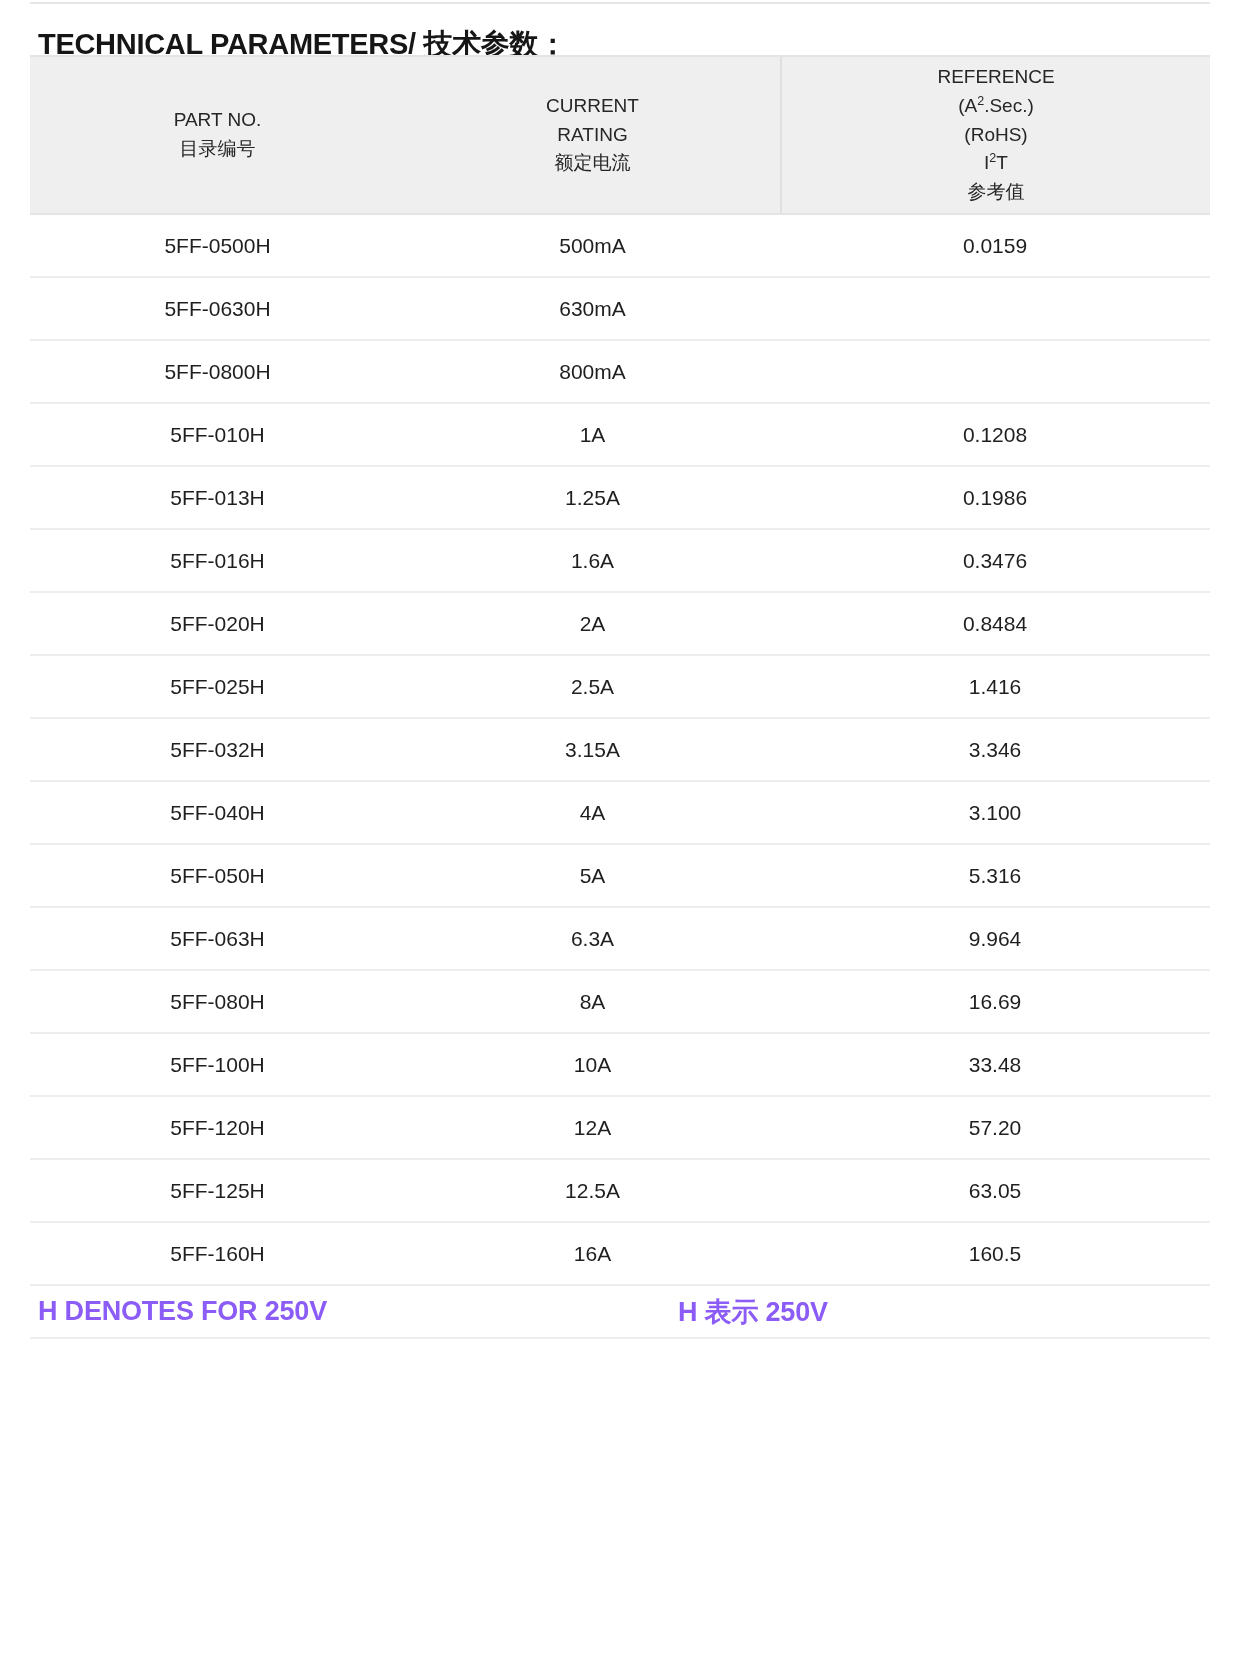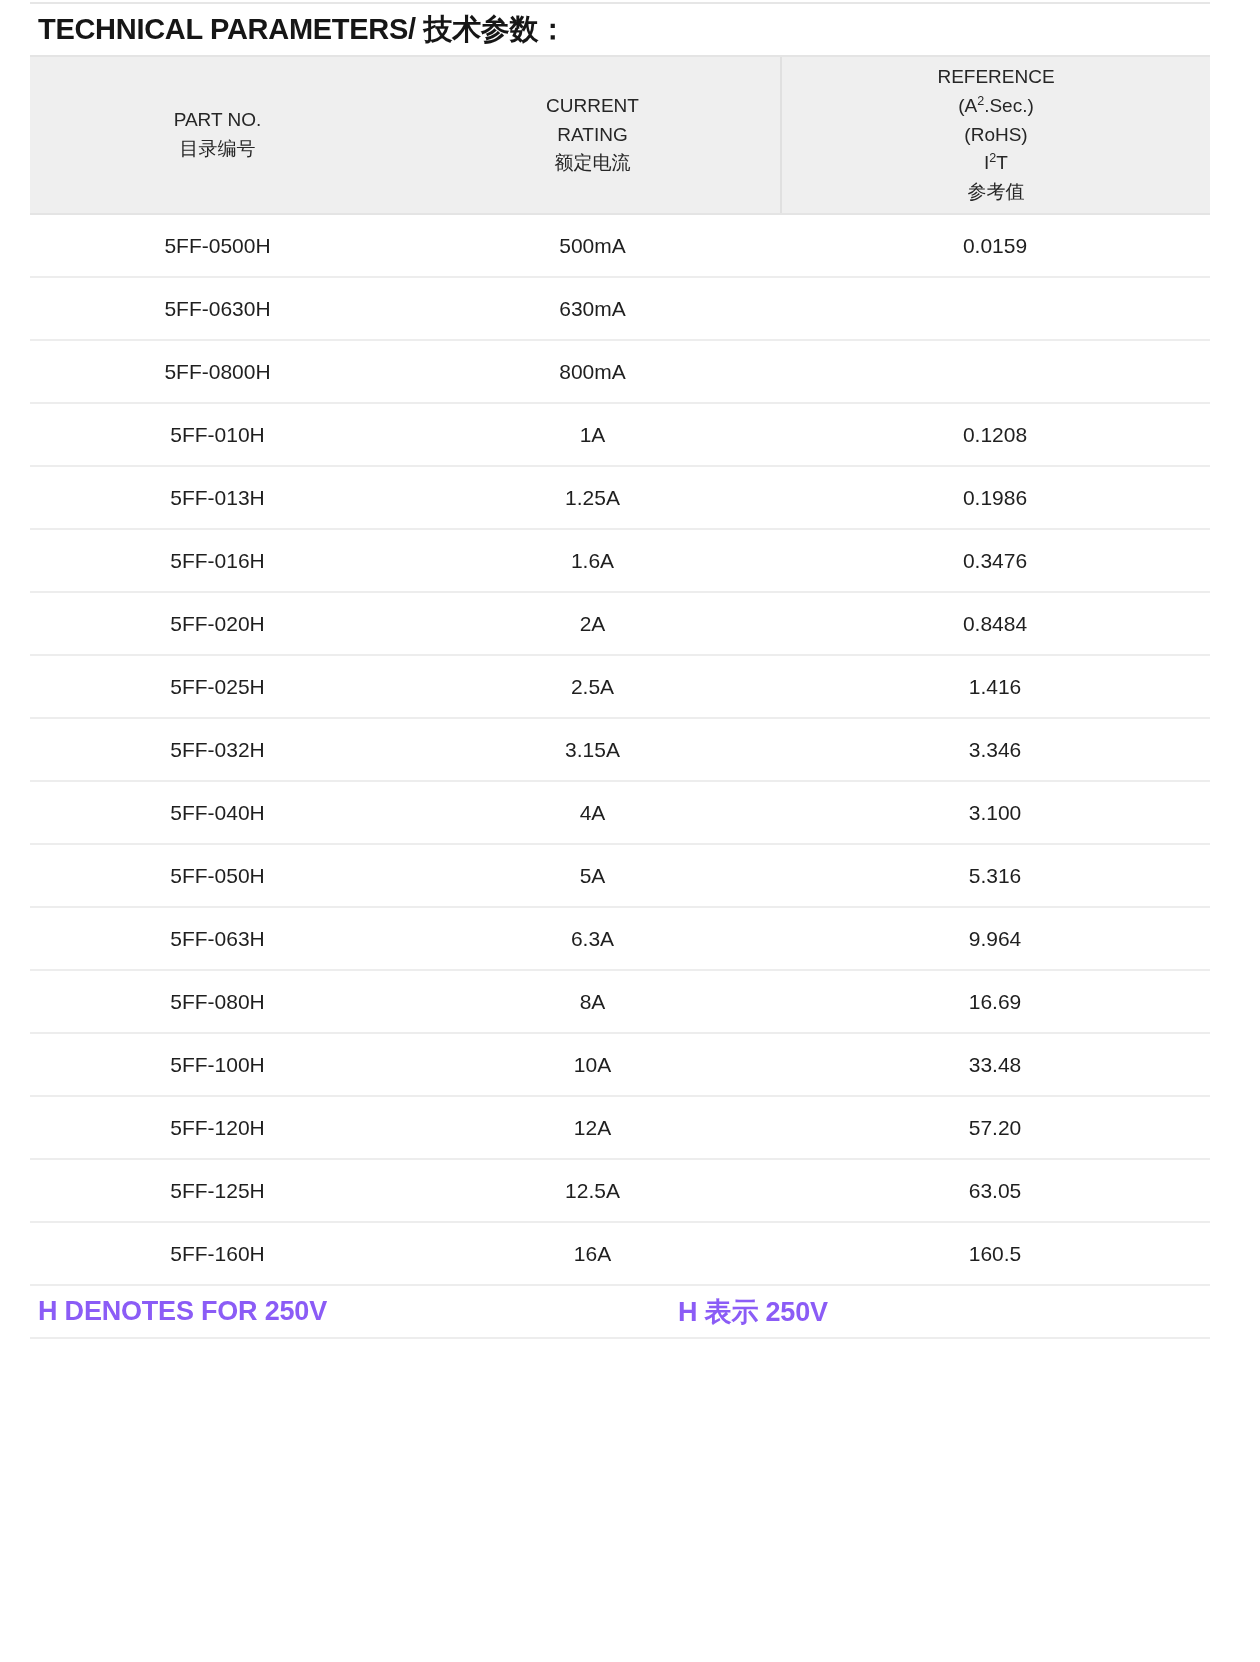--- a/index.html
+++ b/index.html
@@ -21,21 +21,21 @@
     position: absolute;
     top: 2px;
     left: 30px;
     width: 1180px;
     height: 2px;
     background: #e6e6e6;
   }
 
   .page-title {
     position: absolute;
-    top: 10px;
+    top: 25px;
     left: 38px;
     font-size: 29px;
     font-weight: bold;
     letter-spacing: -0.3px;
     white-space: nowrap;
     color: #161616;
   }
 
   .table {
     position: absolute;

